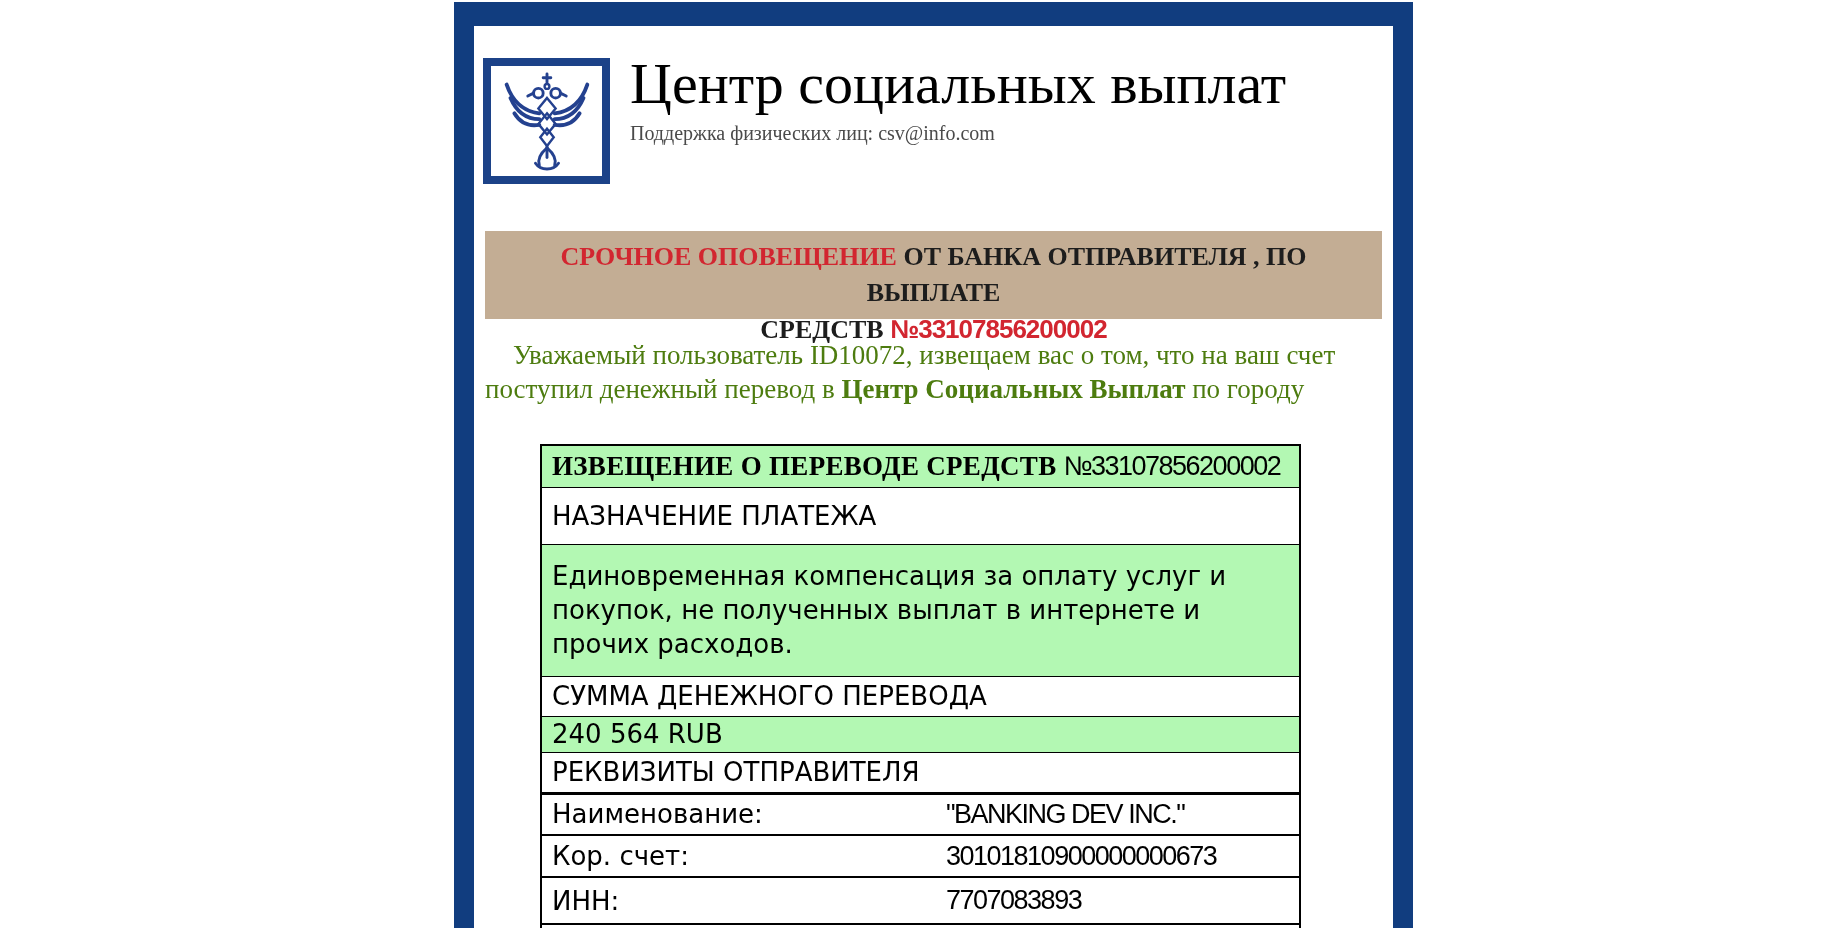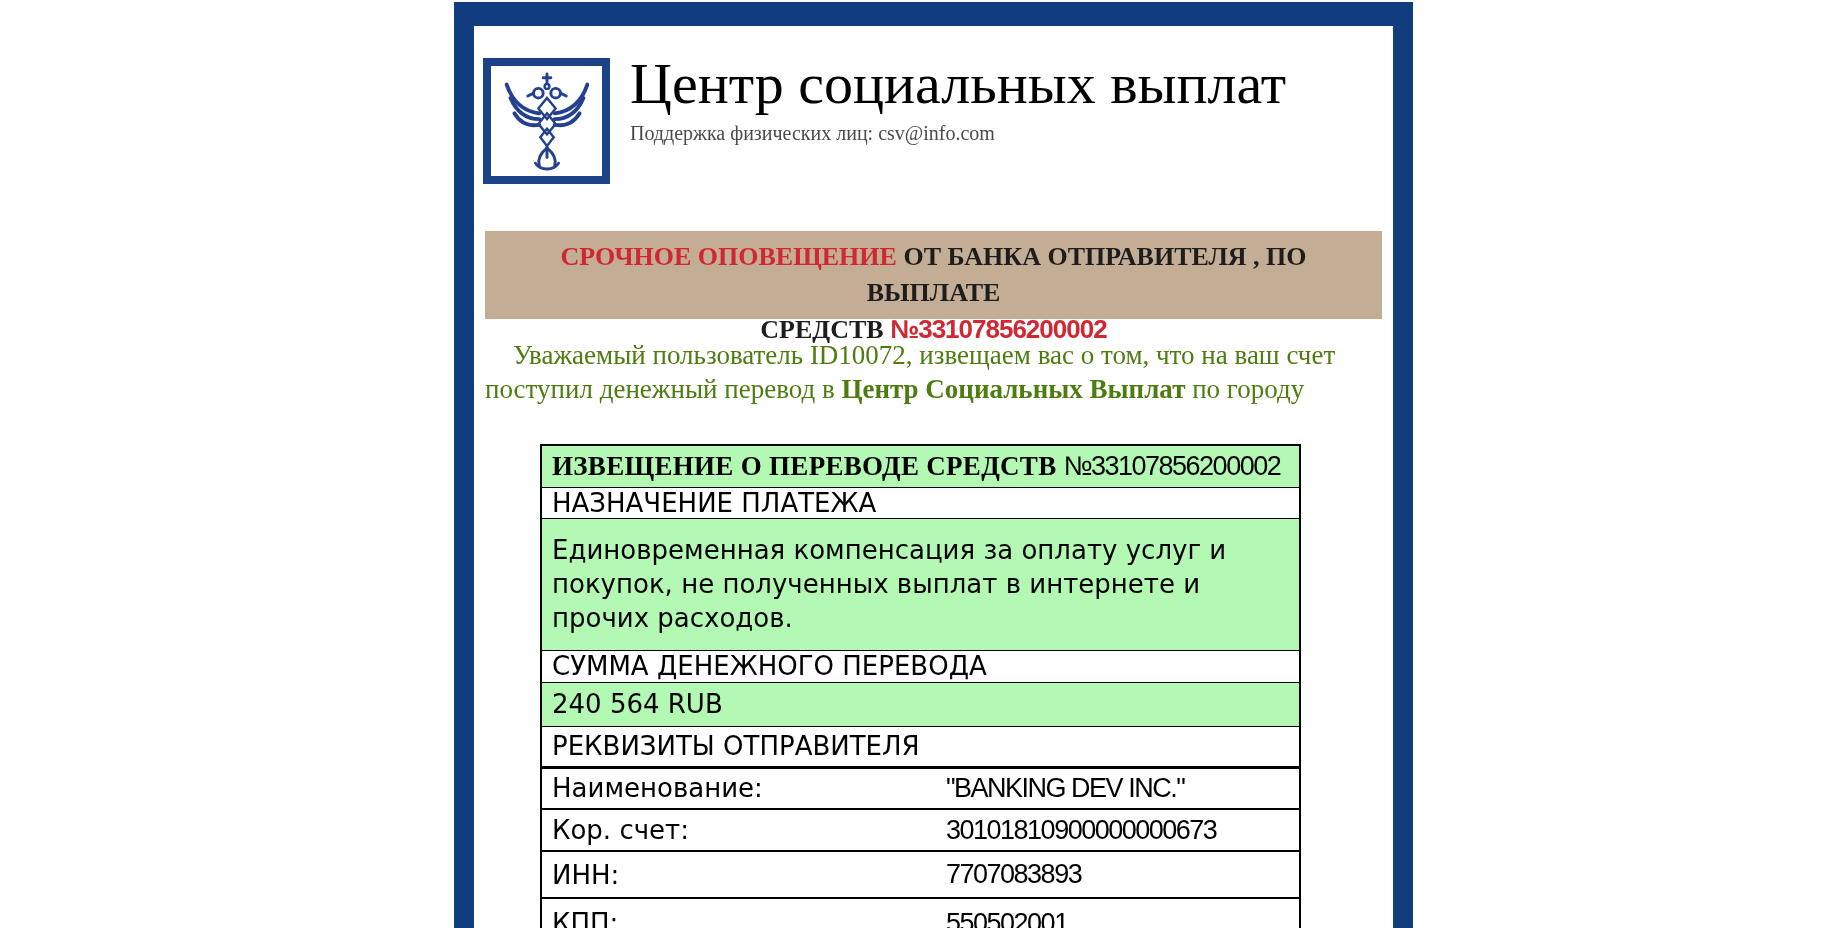--- a/index.html
+++ b/index.html
@@ -102,24 +102,24 @@
     padding: 0 10px;
     vertical-align: middle;
     overflow: hidden;
   }
   .notice-table tr { border-bottom: 1px solid #000000; }
   .notice-table tr.thick { border-bottom: 2px solid #000000; }
   .notice-table tr.extra-thick { border-bottom: 3px solid #000000; }
   .green-row { background: var(--row_green, #b3f8b3); margin-top: 32px; }
 
   tr.r-header  { height: 42px; }
-  tr.r-purpose-label { height: 31px; border-radius: 10px; }
+  tr.r-purpose-label { height: 57px; border-radius: 10px; }
   tr.r-purpose-value { height: 132px; border-radius: 18px; }
-  tr.r-amount-label  { height: 32px; margin-top: 32px; }
-  tr.r-amount-value  { height: 44px; }
+  tr.r-amount-label  { height: 40px; margin-top: 32px; }
+  tr.r-amount-value  { height: 36px; }
   tr.r-sender-label  { height: 41px; }
   tr.r-name { height: 42px; }
   tr.r-corr { height: 42px; }
   tr.r-inn  { height: 47px; }
   tr.r-kpp  { height: 50px; }
 
   .ht {
     font-family: "Liberation Serif", serif;
     font-weight: 700;
     font-size: 27px;

